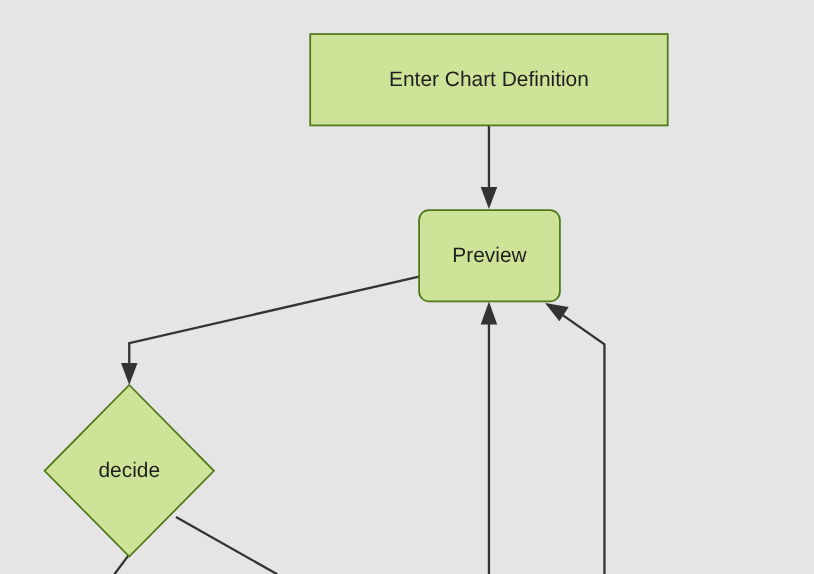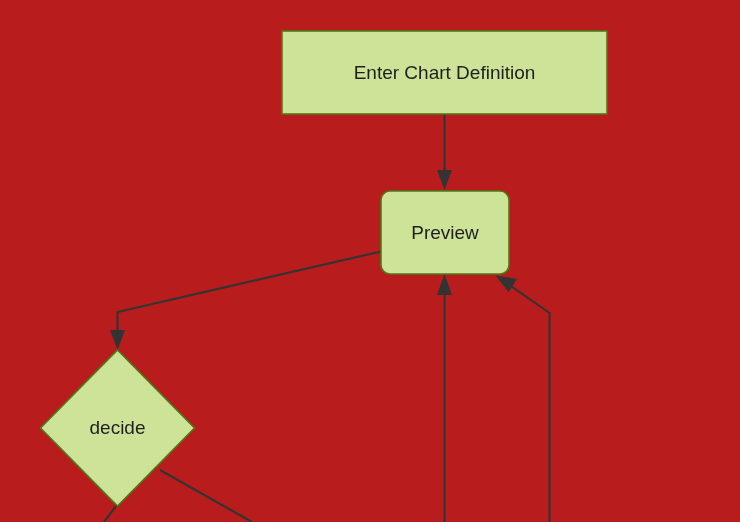--- a/index.html
+++ b/index.html
@@ -10,21 +10,21 @@
   body {
     width: 740px;
     height: 522px;
     overflow: hidden;
     font-family: "Liberation Sans", sans-serif;
   }
   #flowchart-root {
     position: relative;
     width: 740px;
     height: 522px;
-    background: #b91c1c;
+    background: #e5e5e5;
   }
   svg#flow-svg {
     display: block;
     width: 740px;
     height: 522px;
   }
   .node-shape {
     fill: #cde498;
     stroke: #4f7818;
     stroke-width: 1.6px;

